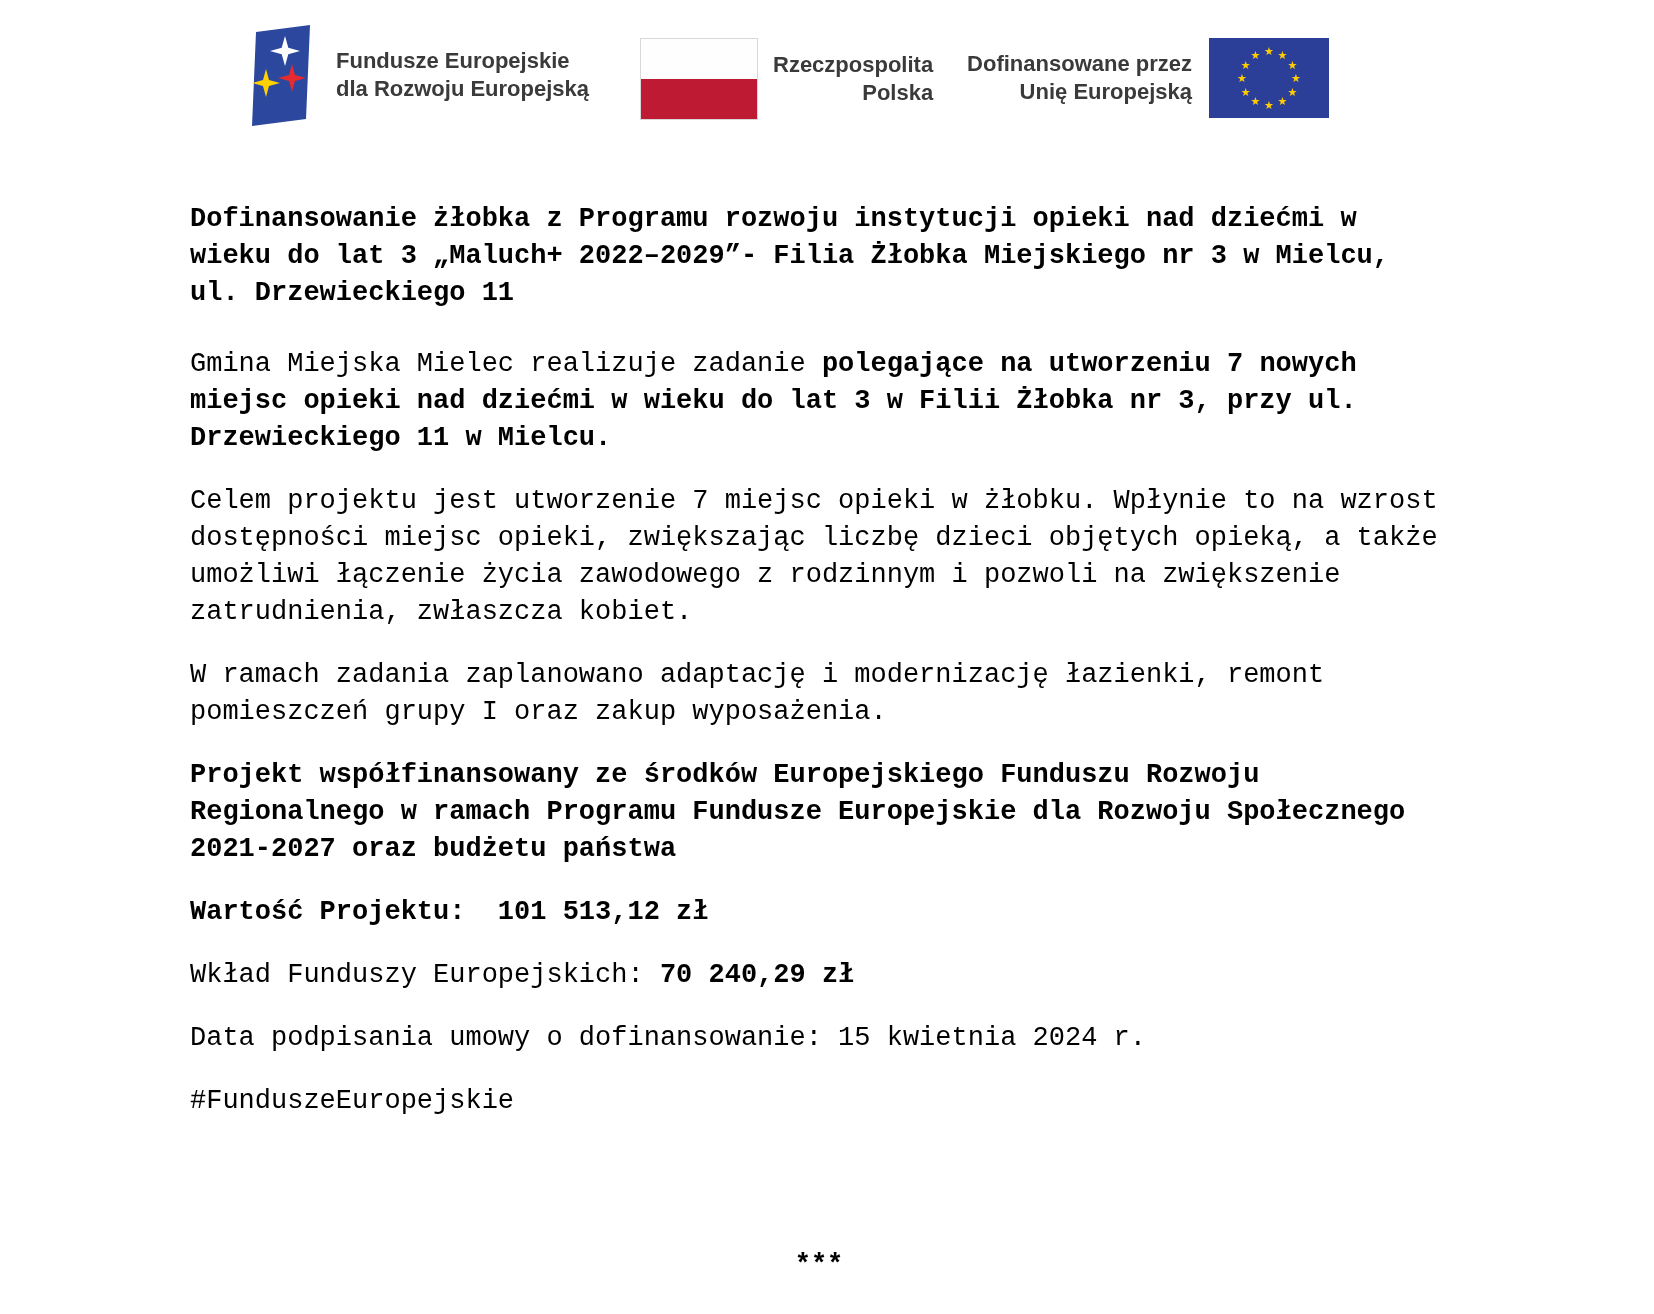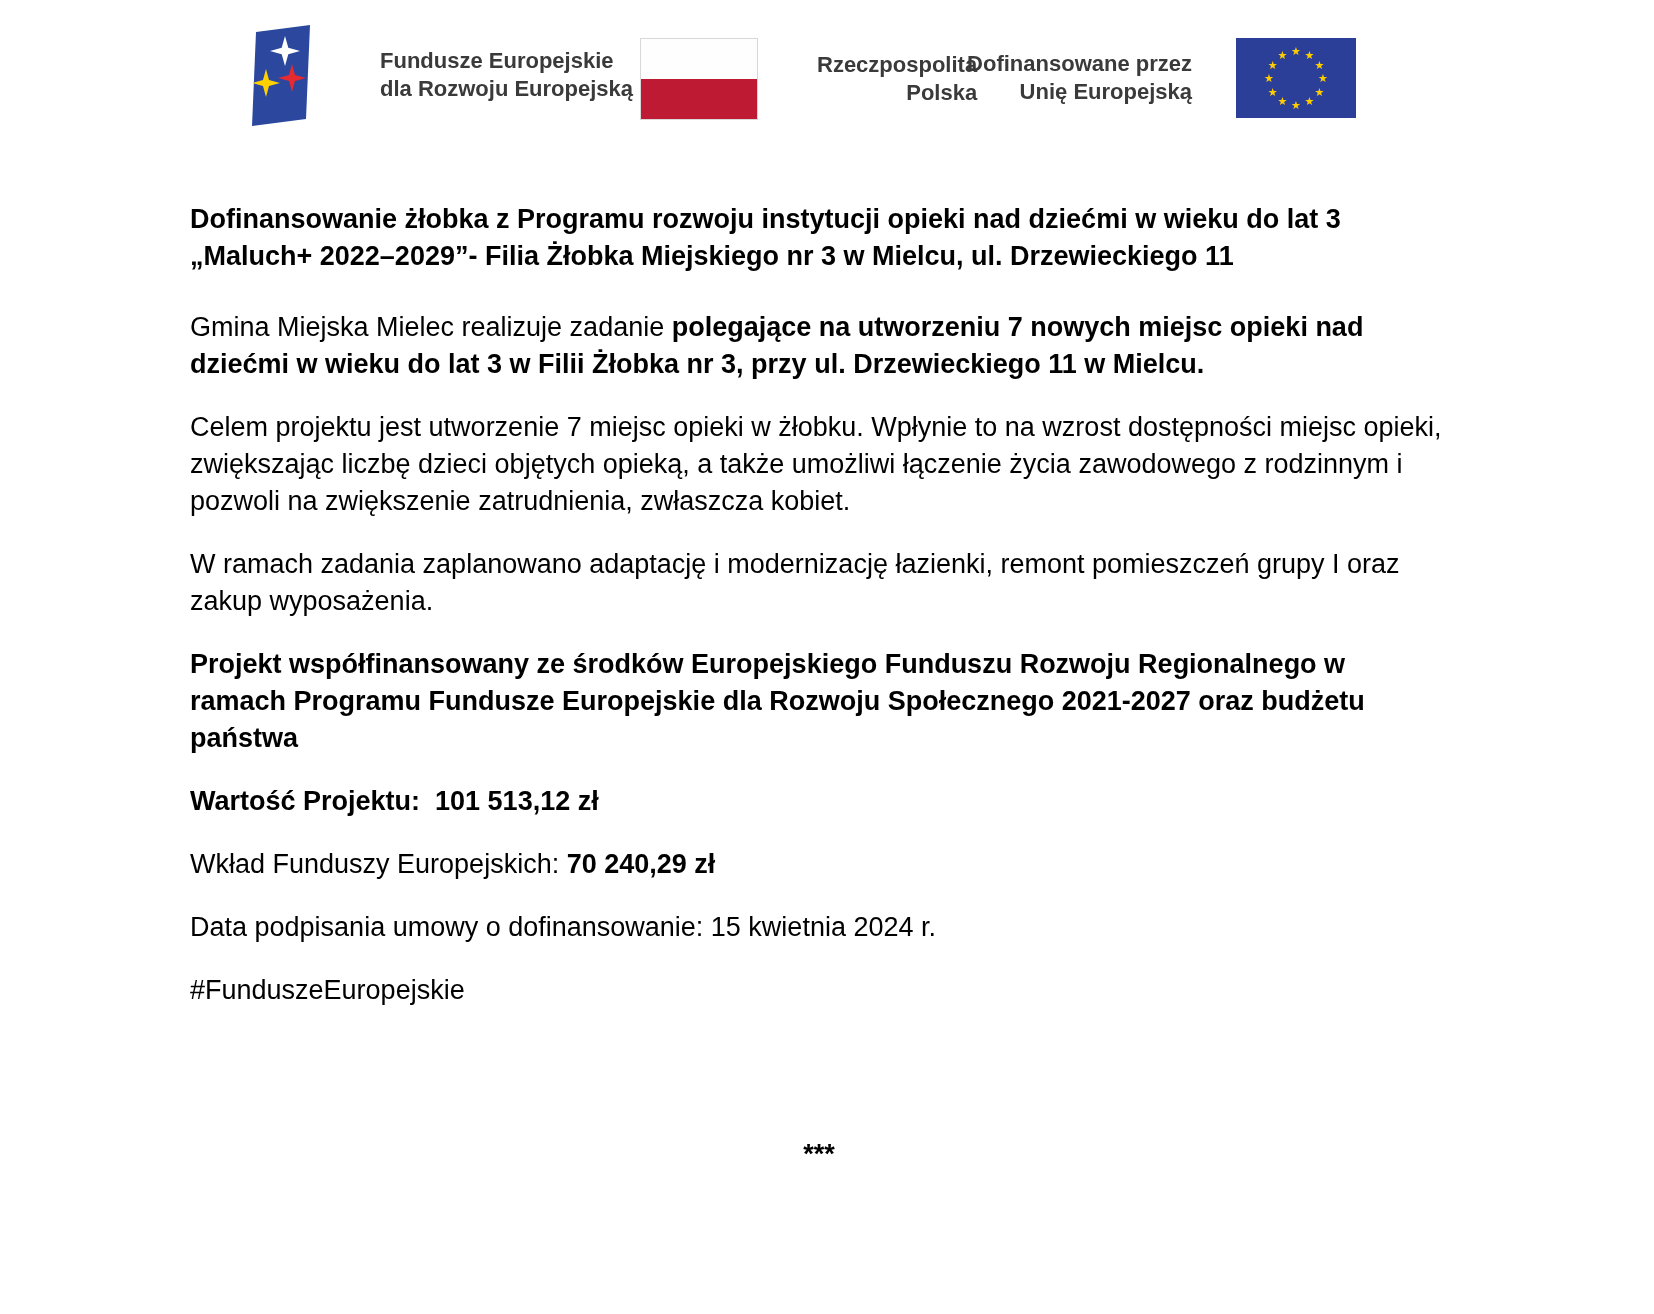--- a/index.html
+++ b/index.html
@@ -7,55 +7,56 @@
     position: relative;
     width: 1654px;
     height: 1314px;
     background: #ffffff;
     font-family: "Liberation Sans", sans-serif;
     color: #000000;
     overflow: hidden;
   }
 
   
-  .logo-block { position: absolute; display: flex; align-items: center; gap: 44px; }
+  .logo-block { position: absolute; display: flex; align-items: center; }
   .logo-fe { left: 247px; top: 24px; height: 102px; }
   .logo-pl { left: 640px; top: 38px; height: 82px; text-align: right; }
   .logo-eu { left: 952px; top: 38px; height: 80px; }
 
   .logo-text {
     font-size: 22px;
     font-weight: 700;
     line-height: 28px;
     color: #3a3a3a;
     white-space: nowrap;
   }
   .logo-fe .logo-text { margin-left: 23px; }
   .logo-pl .logo-text { margin-left: 15px; }
-  .logo-eu .logo-text { text-align: right; width: 240px; }
+  .logo-eu .logo-text { margin-right: 17px; text-align: right; width: 240px; }
 
   .pl-flag {
     width: 118px; height: 82px;
     border: 1px solid #d8d8d8;
     box-sizing: border-box;
     display: flex; flex-direction: column;
   }
   .pl-flag .half { flex: 1; }
 
   
   .content {
     position: absolute;
     left: 190px;
     top: 201px;
     width: 1258px;
   }
   .content p {
     margin: 0 0 26px 0;
     font-size: 27px;
     line-height: 37px;
+    font-family: Liberation Mono, monospace;
   }
   .content p.title { margin-bottom: 34px; }
   .content span { white-space: pre-wrap; }
   .run-bold { font-weight: 700; }
   .run-normal { font-weight: 400; margin-top: 48px; }
   .separator {
     margin-top: 127px !important;
     text-align: center;
     font-weight: 700;
   }

